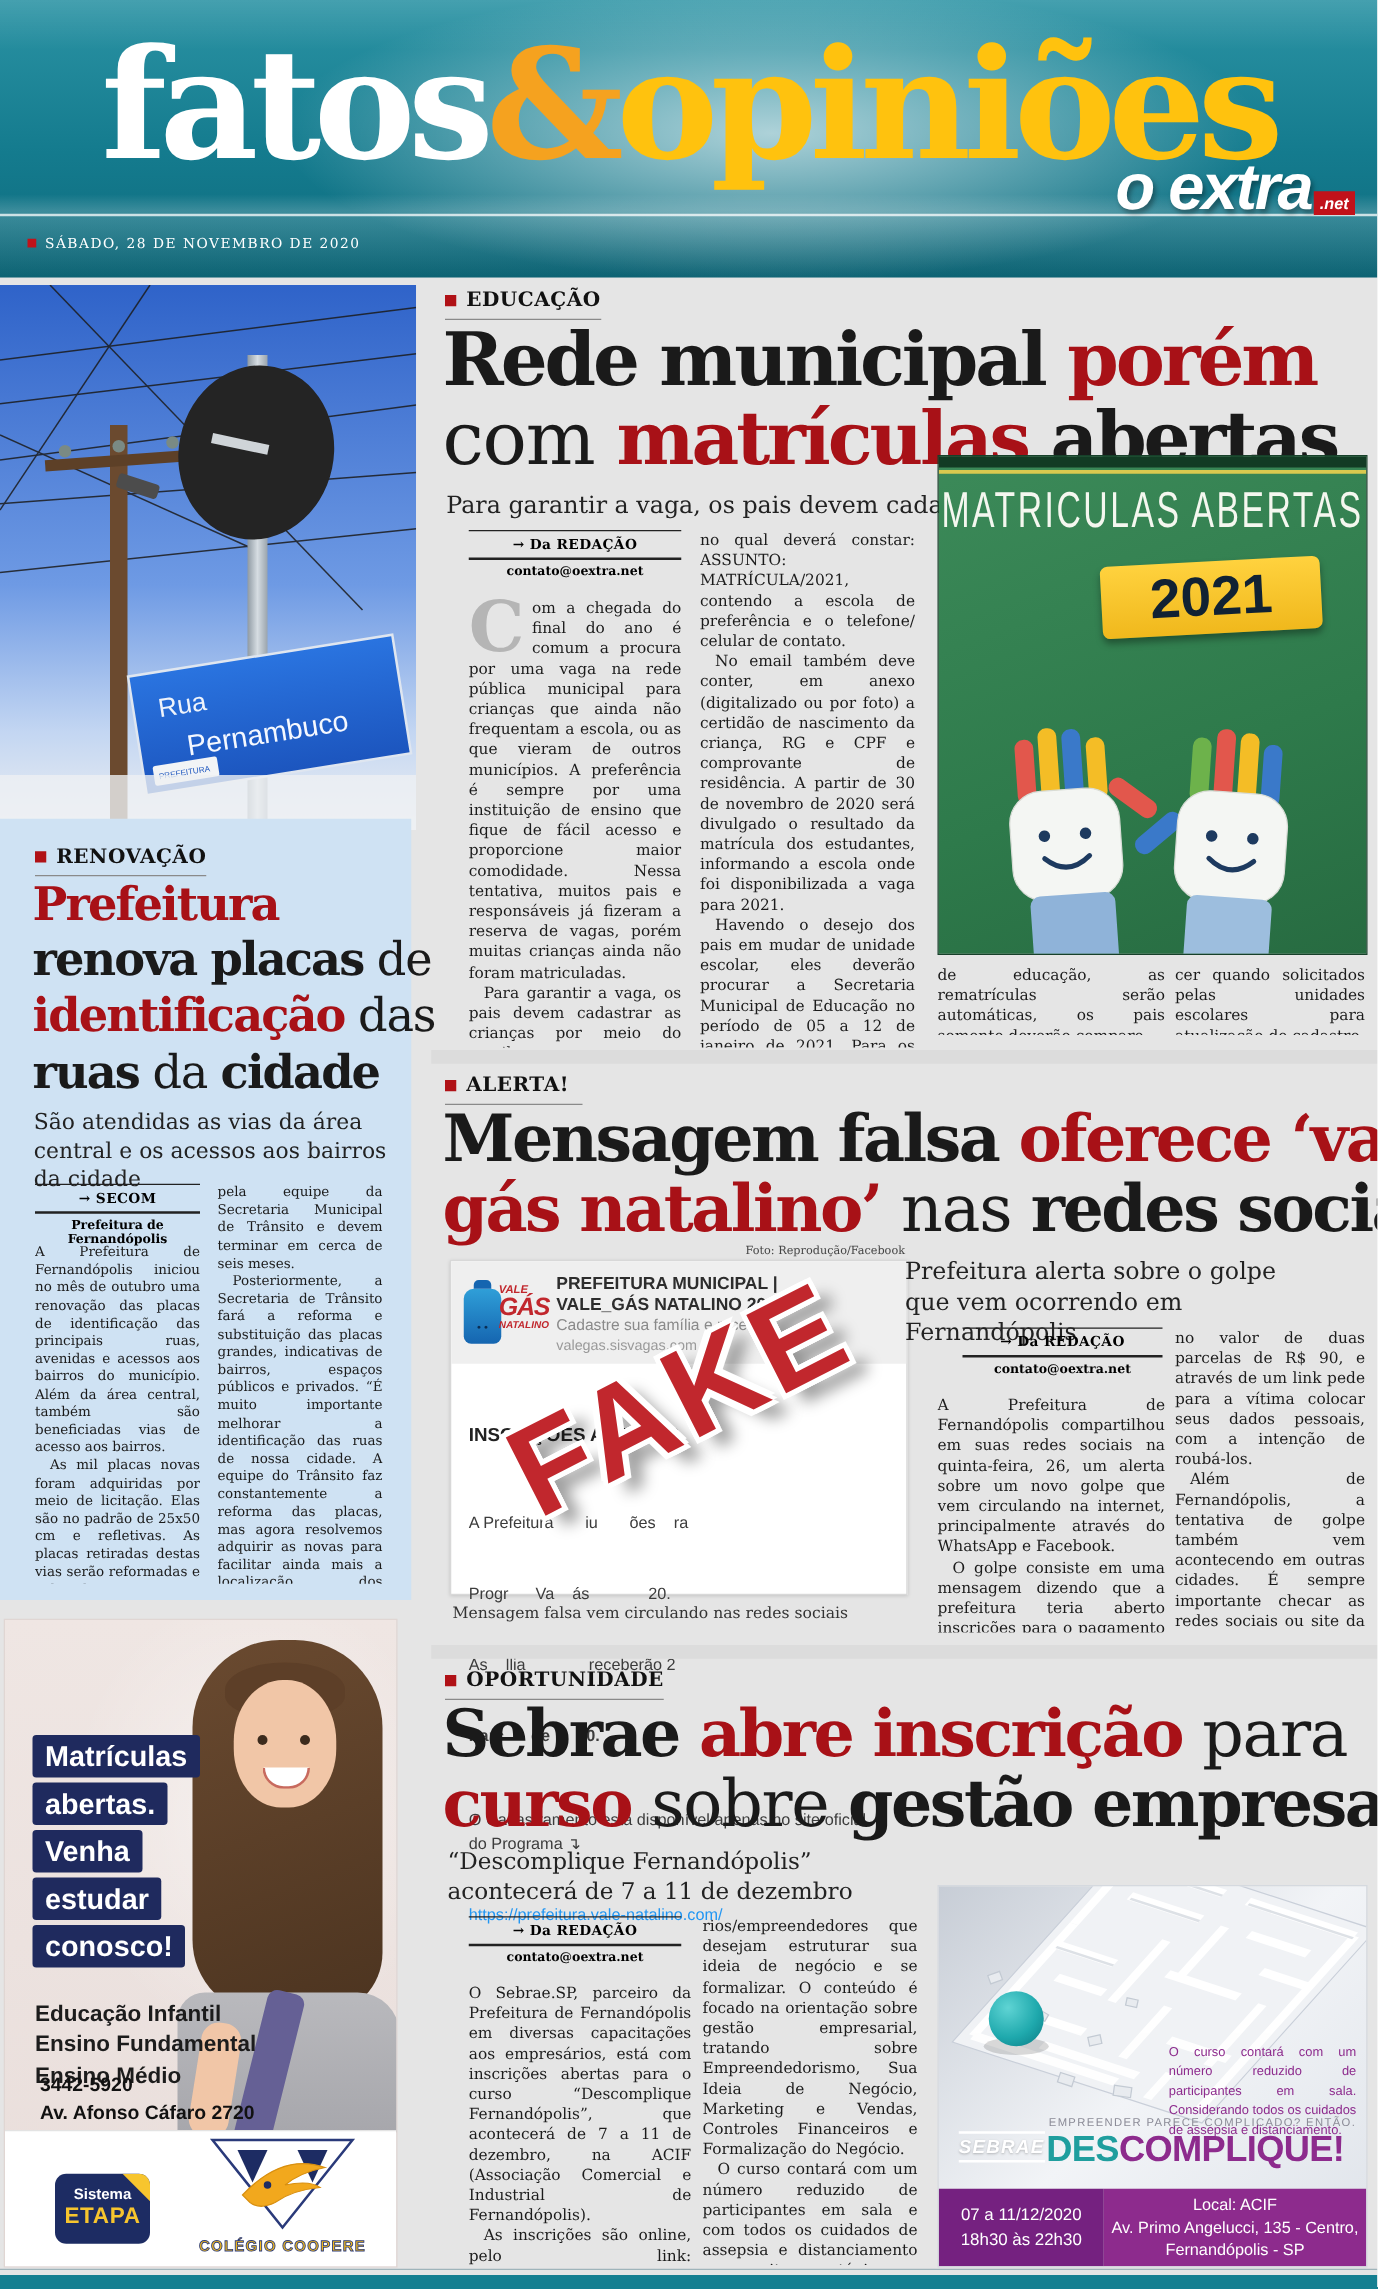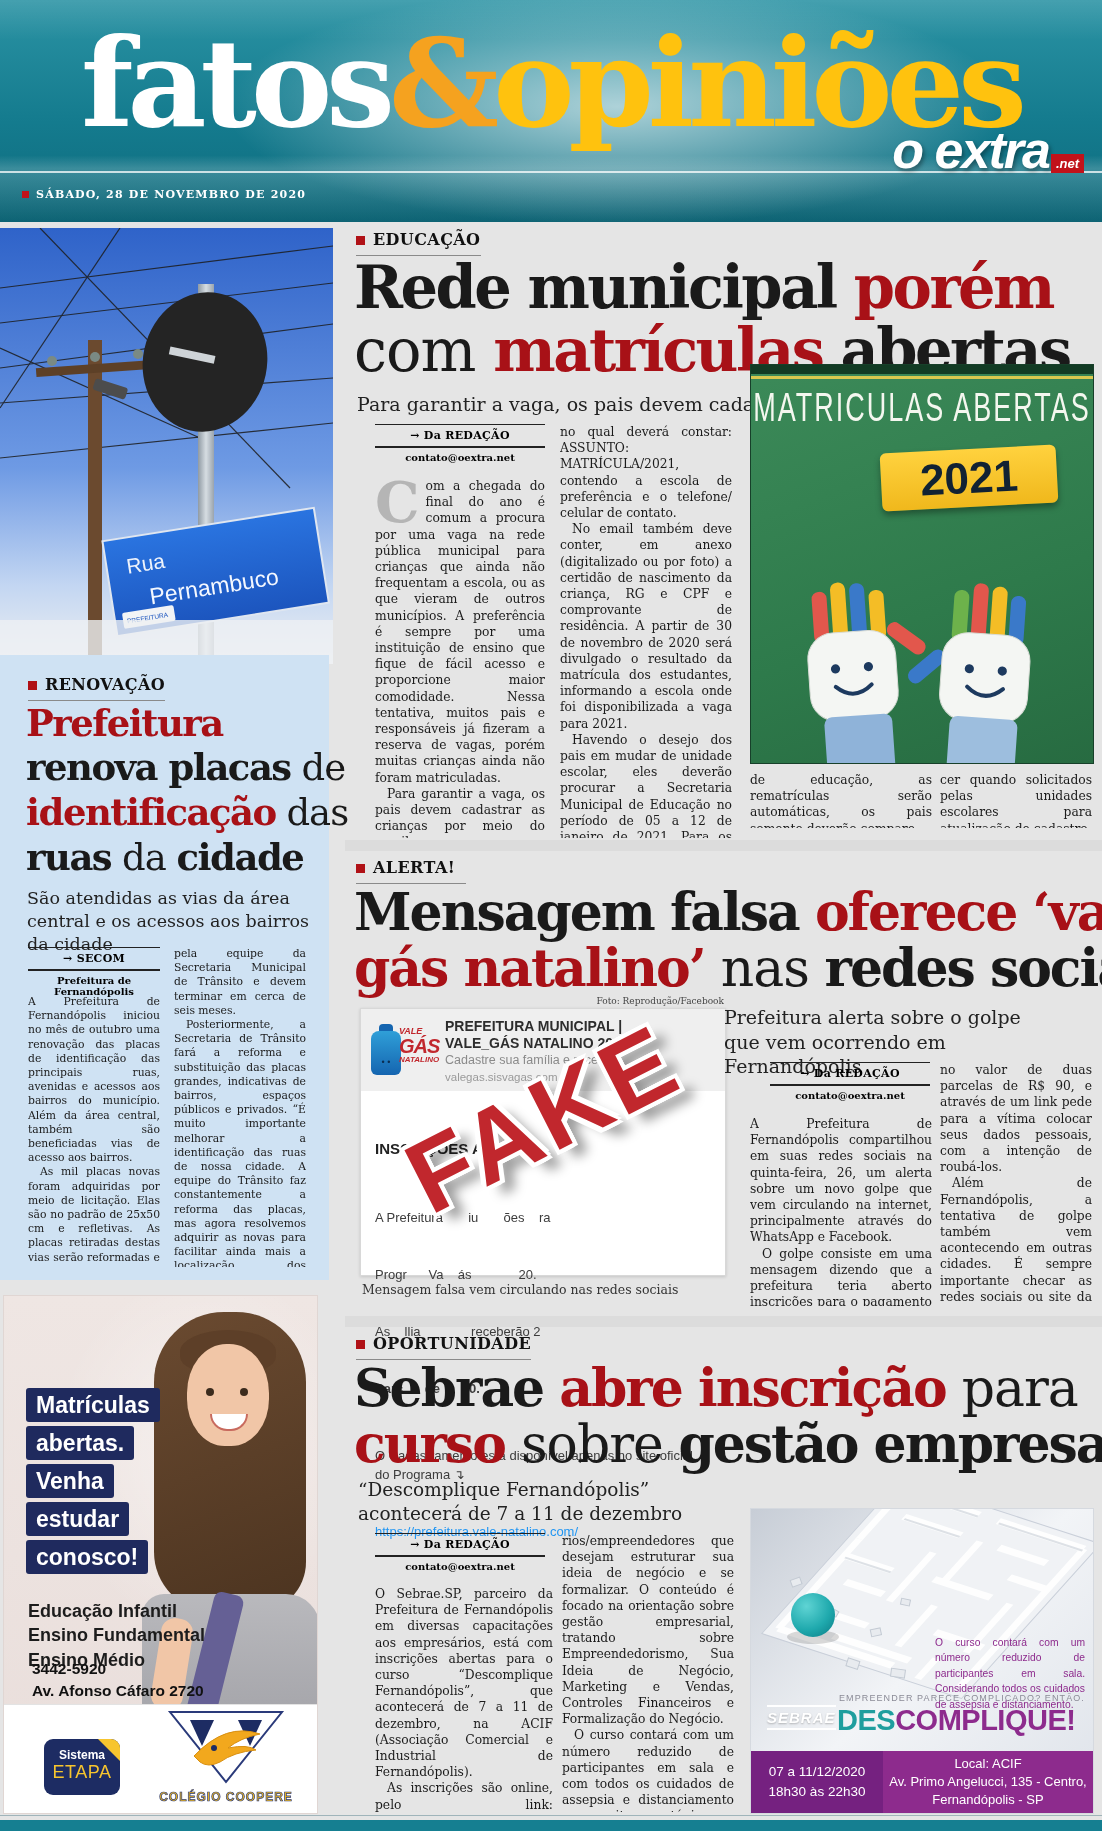--- a/index.html
+++ b/index.html
@@ -8,21 +8,21 @@
   
   .masthead{position:absolute;left:0;top:0;width:1102px;height:222px;
     background:
       linear-gradient(180deg,rgba(255,255,255,.12) 0%,rgba(255,255,255,0) 18%,rgba(255,255,255,0) 70%,rgba(255,255,255,.18) 76%,rgba(0,0,0,.08) 100%),
       radial-gradient(ellipse 560px 170px at 56% 48%,rgba(255,255,255,.65),rgba(255,255,255,0) 70%),
       linear-gradient(180deg,#2b93a4 0%,#147b8e 55%,#0e6b7d 100%);}
   .mast-title{position:absolute;left:0;top:8px;width:100%;text-align:center;
     font-family:"DejaVu Serif",serif;font-weight:bold;font-size:122px;line-height:150px;letter-spacing:-6px;white-space:nowrap;}
   .mast-title .w{color:#fff;} .mast-title .amp{color:#f5a21f;} .mast-title .y{color:#ffc20e;}
   .mast-line{position:absolute;left:0;top:171px;width:100%;height:2px;background:rgba(255,255,255,.75);}
-  .mast-date{position:absolute;left:22px;top:188px;color:#fff;font-size:11px;letter-spacing:1.2px;font-family:"DejaVu Serif",serif;font-weight:bold;}
+  .mast-date{position:absolute;left:22px;top:188px;color:#fff;font-size:11px;letter-spacing:1.2px;font-family:"DejaVu Serif",serif;}
   .mast-date .sq{display:inline-block;width:7px;height:7px;background:#c1121a;margin-right:7px;}
   .brand{position:absolute;right:18px;top:120px;color:#fff;font-family:"Liberation Sans",sans-serif;
     font-style:italic;font-weight:bold;font-size:52px;letter-spacing:-2px;text-shadow:2px 3px 4px rgba(0,0,0,.35);white-space:nowrap;}
   .brand .net{display:inline-block;background:#c1121a;color:#fff;font-size:13px;letter-spacing:0;
     padding:2px 5px;margin-left:2px;vertical-align:baseline;text-shadow:none;}
 
   
   .kicker{position:absolute;font-weight:bold;font-size:16px;color:#111;letter-spacing:.4px;padding-bottom:6px;border-bottom:1.5px solid #8a8a8a;}
   .kicker .sq{display:inline-block;width:9px;height:9px;background:#b01116;margin-right:8px;}
   .hl{position:absolute;font-weight:bold;color:#1a1a1a;white-space:nowrap;}
@@ -82,21 +82,21 @@
       radial-gradient(ellipse 220px 260px at 65% 30%,rgba(255,255,255,.5),rgba(255,255,255,0) 70%),
       linear-gradient(180deg,#efe6e3,#e9dedb);overflow:hidden;border:1px solid #e0d6d3;}
   .ad .logostrip{position:absolute;left:0;top:408px;width:100%;height:109px;background:#fff;border-top:1px solid #e3e3e3;}
   .pill{position:absolute;left:22px;background:#1f2a5e;color:#fff;font-family:"Liberation Sans",sans-serif;
     font-weight:bold;font-size:23px;line-height:34px;padding:0 10px;border-radius:3px;white-space:nowrap;}
   .ad-levels{position:absolute;left:24px;top:303px;font-family:"Liberation Sans",sans-serif;font-weight:bold;font-size:18px;line-height:1.35;color:#1c1c1c;}
   .ad-contact{position:absolute;left:28px;top:362px;font-family:"Liberation Sans",sans-serif;font-weight:bold;font-size:15.5px;line-height:1.45;color:#111;}
   .etapa{position:absolute;left:40px;top:443px;width:76px;height:56px;background:#1d2c63;border-radius:9px;overflow:hidden;text-align:center;font-family:"Liberation Sans",sans-serif;}
   .etapa::after{content:"";position:absolute;right:0;top:0;border-style:solid;border-width:0 22px 22px 0;border-color:transparent #f7c52e transparent transparent;}
   .etapa .s1{display:block;color:#fff;font-weight:bold;font-size:12px;margin-top:9px;}
-  .etapa .s2{display:block;color:#f7c52e;font-weight:normal;font-size:18px;letter-spacing:.5px;}
+  .etapa .s2{display:block;color:#f7c52e;font-weight:bold;font-size:18px;letter-spacing:.5px;}
 
   
   .girl-hair{position:absolute;left:150px;top:16px;width:152px;height:300px;background:linear-gradient(160deg,#6a4a30,#4c3420);border-radius:70px 70px 50px 60px;}
   .girl-face{position:absolute;left:183px;top:48px;width:82px;height:102px;background:#f1c6a7;border-radius:48% 48% 46% 46%;}
   .girl-fringe{position:absolute;left:176px;top:34px;width:96px;height:44px;background:#5d3f28;border-radius:50% 50% 40% 40%;}
   .girl-eye{position:absolute;width:8px;height:8px;background:#3c2b1d;border-radius:50%;}
   .girl-smile{position:absolute;left:206px;top:118px;width:34px;height:15px;background:#fff;border:2px solid #c86a5e;border-top:none;border-radius:0 0 22px 22px;}
   .girl-shirt{position:absolute;left:138px;top:298px;width:178px;height:112px;background:linear-gradient(180deg,#b9b9bd,#a7a7ac);border-radius:22px 34px 0 0;}
   .girl-strap{position:absolute;left:196px;top:296px;width:30px;height:128px;background:#656095;transform:rotate(14deg);border-radius:8px;}
   .girl-arm{position:absolute;left:152px;top:322px;width:32px;height:92px;background:#f1c6a7;transform:rotate(9deg);border-radius:14px;}

